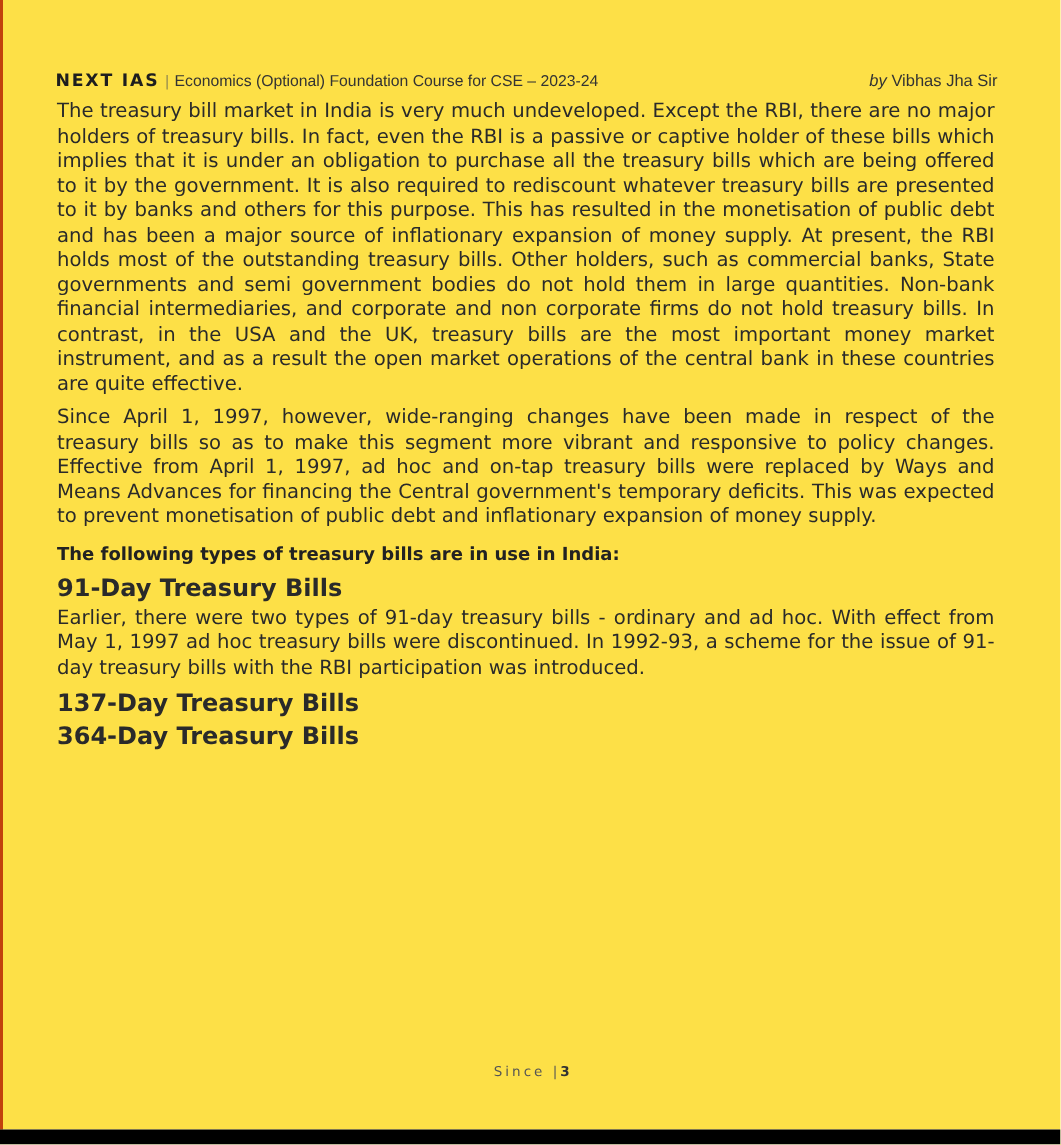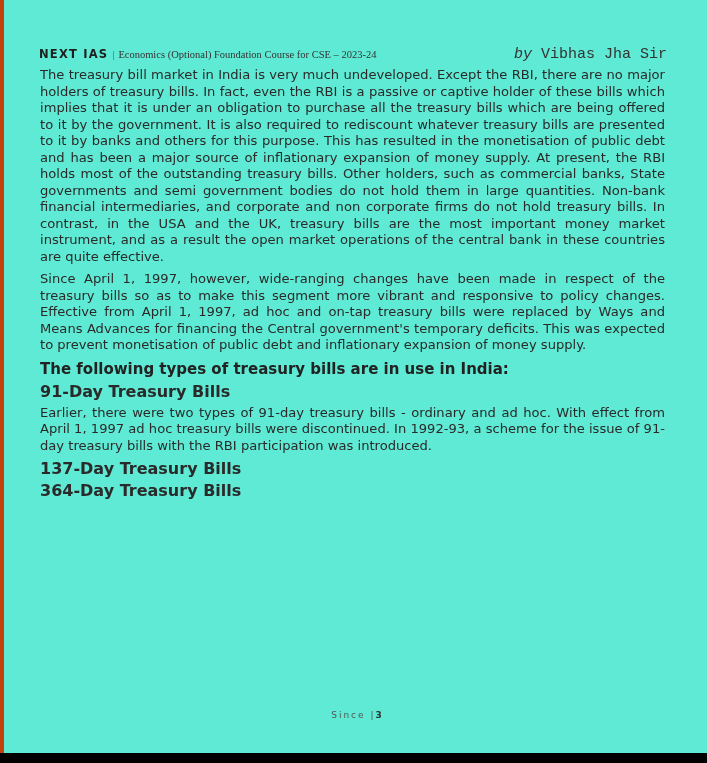--- a/index.html
+++ b/index.html
@@ -12,22 +12,22 @@
       height: 763px;
       position: relative;
       overflow: hidden;
     }
     .page {
       position: absolute;
       left: 0;
       top: 0;
       width: 707px;
       height: 753px;
-      background: #5eead4;
-      border-left: 4px solid #c2410c;
+      background: #fde047;
+      border-left: 2px solid #c2410c;
       box-sizing: border-box;
     }
     .bottom-band {
       position: absolute;
       left: 0;
       top: 753px;
       width: 707px;
       height: 10px;
       background: #000000;
     }
@@ -54,27 +54,27 @@
       letter-spacing: 1.2px;
       color: #1e1e1e;
     }
     .sep {
       font-family: "Liberation Serif", serif;
       font-size: 10.5px;
       color: #555;
       margin: 0 4px 0 4px;
     }
     .course {
-      font-family: Liberation Serif, serif;
+      font-family: Liberation Sans, sans-serif;
       font-size: 10.5px;
       color: #333;
     }
     .author {
-      font-family: Liberation Mono, monospace;
-      font-size: 15px;
+      font-family: Liberation Sans, sans-serif;
+      font-size: 11px;
       color: #333;
       white-space: nowrap;
     }
     .author i {
       font-style: italic;
     }
     .content {
       position: absolute;
       left: 36px;
       top: 67px;
@@ -84,21 +84,21 @@
       line-height: 16.5px;
       color: #2a2a2a;
     }
     .content p {
       margin: 0 0 6px 0;
       text-align: justify;
       text-align-last: left;
     }
     .content h3 {
       margin: 0 0 5px 0;
-      font-size: 15px;
+      font-size: 12px;
       font-weight: bold;
       line-height: 18px;
       color: #222;
     }
     .content h4 {
       margin: 0 0 4px 0;
       font-size: 16px;
       font-weight: bold;
       line-height: 18px;
       color: #2a2a2a;
@@ -134,21 +134,21 @@
       <span>Vibhas Jha Sir</span>
     </div>
   </div>
 
   <div class="content">
     <p>The treasury bill market in India is very much undeveloped. Except the RBI, there are no major holders of treasury bills. In fact, even the RBI is a passive or captive holder of these bills which implies that it is under an obligation to purchase all the treasury bills which are being offered to it by the government. It is also required to rediscount whatever treasury bills are presented to it by banks and others for this purpose. This has resulted in the monetisation of public debt and has been a major source of inflationary expansion of money supply. At present, the RBI holds most of the outstanding treasury bills. Other holders, such as commercial banks, State governments and semi government bodies do not hold them in large quantities. Non-bank financial intermediaries, and corporate and non corporate firms do not hold treasury bills. In contrast, in the USA and the UK, treasury bills are the most important money market instrument, and as a result the open market operations of the central bank in these countries are quite effective.</p>
     <p>Since April 1, 1997, however, wide-ranging changes have been made in respect of the treasury bills so as to make this segment more vibrant and responsive to policy changes. Effective from April 1, 1997, ad hoc and on-tap treasury bills were replaced by Ways and Means Advances for financing the Central government's temporary deficits. This was expected to prevent monetisation of public debt and inflationary expansion of money supply.</p>
     <h3>The following types of treasury bills are in use in India:</h3>
 
     <h4>91-Day Treasury Bills</h4>
-    <p>Earlier, there were two types of 91-day treasury bills - ordinary and ad hoc. With effect from April 1, 1997 ad hoc treasury bills were discontinued. In 1992-93, a scheme for the issue of 91-day treasury bills with the RBI participation was introduced.</p>
+    <p>Earlier, there were two types of 91-day treasury bills - ordinary and ad hoc. With effect from May 1, 1997 ad hoc treasury bills were discontinued. In 1992-93, a scheme for the issue of 91-day treasury bills with the RBI participation was introduced.</p>
 
     <h4>137-Day Treasury Bills</h4>
 
     <h4>364-Day Treasury Bills</h4>
   </div>
 
   <div class="footer">
     <span>Since</span>
     <span>|</span><b>3</b>
   </div>

